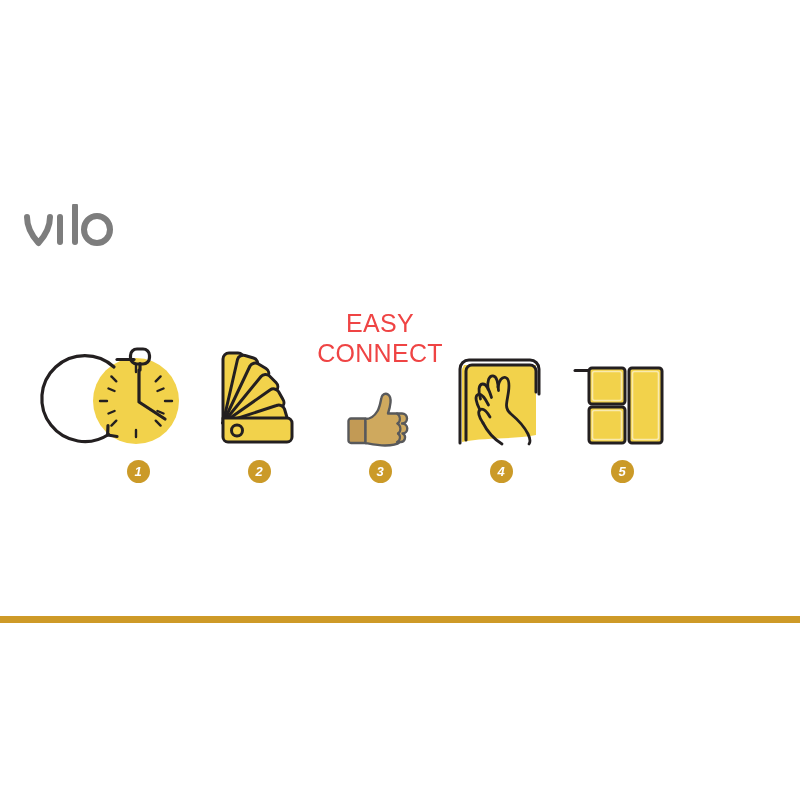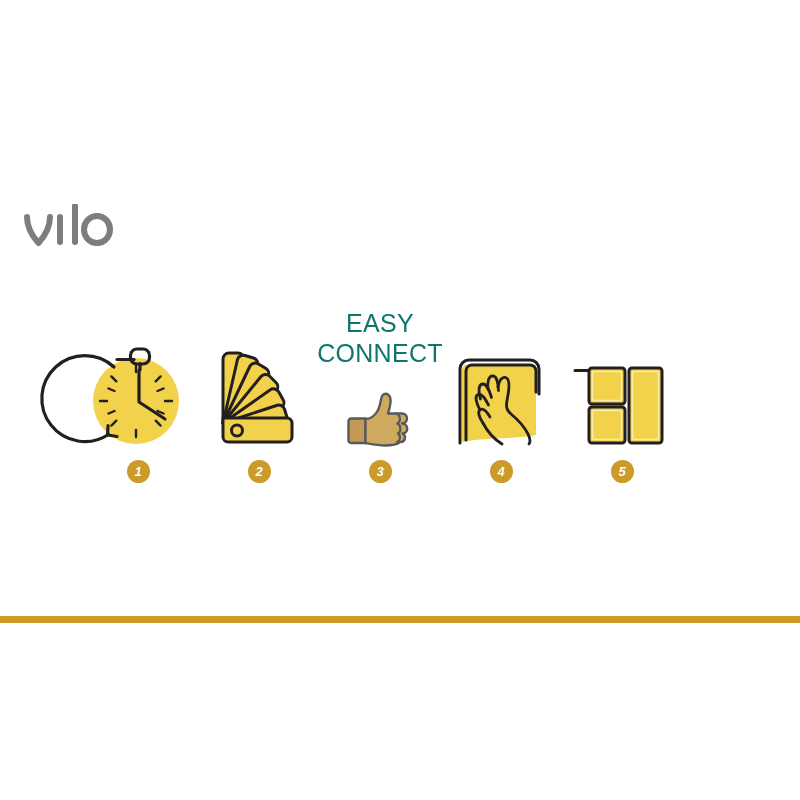--- a/index.html
+++ b/index.html
@@ -68,21 +68,21 @@
   }
   .step-art svg { display: block; overflow: visible; }
 
   
   .step-caption {
     position: absolute;
     left: -18px;
     top: 12px;
     width: 158px;
     text-align: center;
-    color: #0f766e;
+    color: #ef4444;
     font-size: 25px;
     line-height: 30px;
     letter-spacing: 0.3px;
     white-space: pre-line;
   }
 
   .step-badge {
     margin-top: 9px;
     width: 23px;
     height: 23px;

